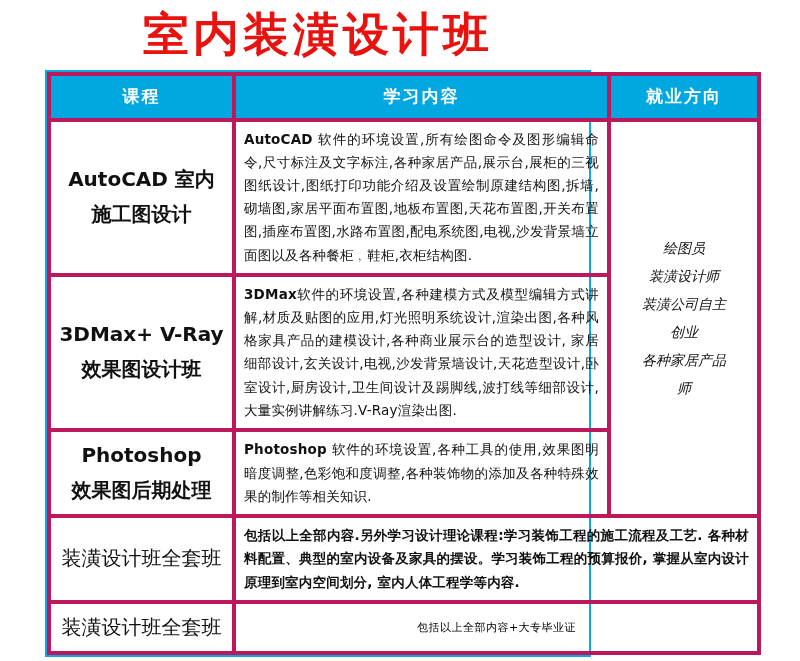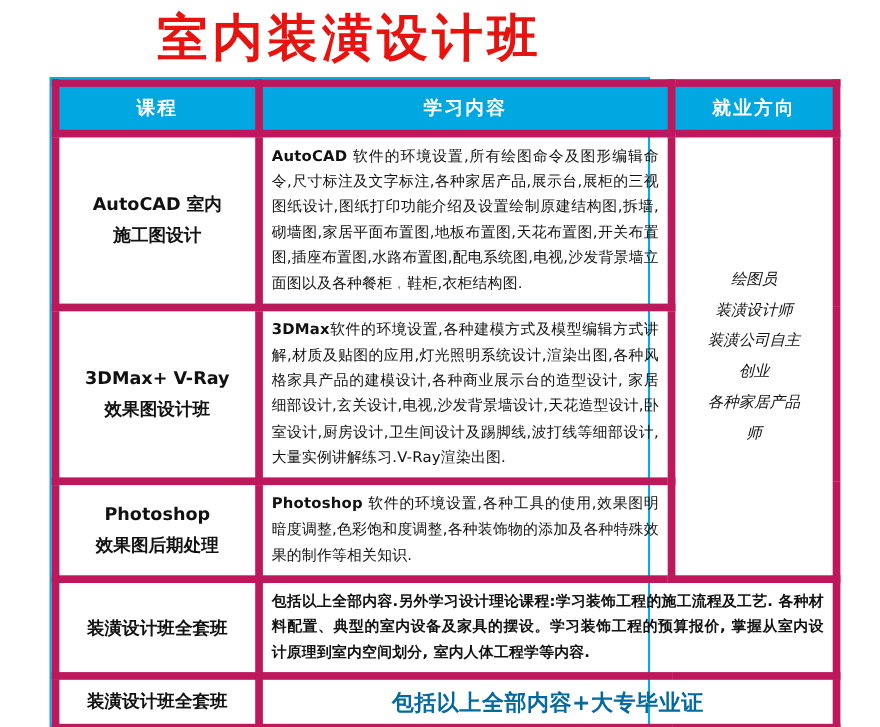--- a/index.html
+++ b/index.html
@@ -34,71 +34,71 @@
     margin: 0 45px 0 45px;
     border: 2px solid #0aa9e0;
     box-sizing: border-box;
   }
   table.course {
     border-collapse: collapse;
     width: 710px;
     table-layout: fixed;
   }
   table.course td, table.course th {
-    border: 7px solid #be185d;
+    border: 4px solid #be185d;
     vertical-align: middle;
     padding: 6px 8px;
     box-sizing: border-box;
   }
   thead th {
     background: #00a7e1;
     color: #ffffff;
     font-size: 17px;
     font-weight: bold;
     text-align: center;
     height: 46px;
     letter-spacing: 2px;
   }
   .col-course { width: 185px; }
   .col-content { width: 375px; }
   .col-career { width: 150px; }
 
   td.course-name {
     text-align: center;
-    font-size: 16px;
+    font-size: 20px;
     color: #111111;
     line-height: 1.75;
     font-weight: bold;
     margin-top: 40px;
   }
   td.course-name.light {
-    font-weight: bold;
+    font-weight: normal;
   }
   td.content {
     font-size: 13.5px;
     color: #111111;
     line-height: 1.72;
     text-align: justify;
     letter-spacing: 0.2px;
   }
   td.content b {
     font-weight: bold;
   }
   td.career {
     text-align: center;
     font-size: 14px;
     color: #111111;
     line-height: 2.0;
     font-style: italic;
   }
   td.red-center {
     text-align: center;
-    color: #0369a1;
-    font-size: 20px;
-    font-weight: bold;
+    color: #000000;
+    font-size: 11px;
+    font-weight: normal;
     letter-spacing: 0.5px;
   }
   td.content.indent {
     text-indent: 0;
     font-weight: bold;
   }
 </style>
 </head>
 <body>
 

